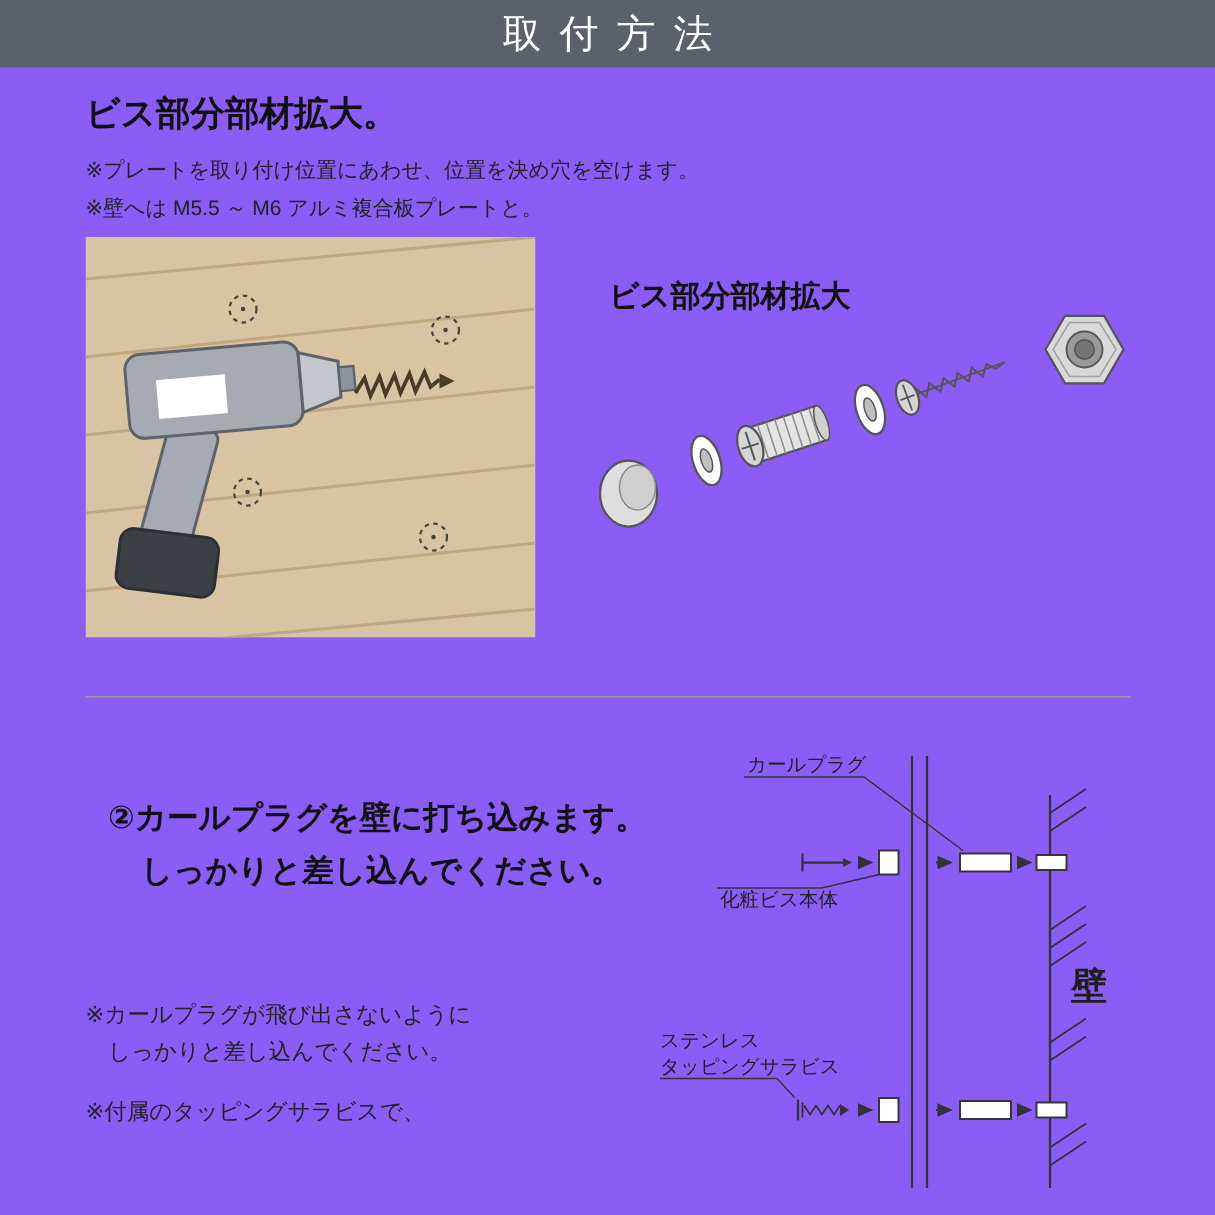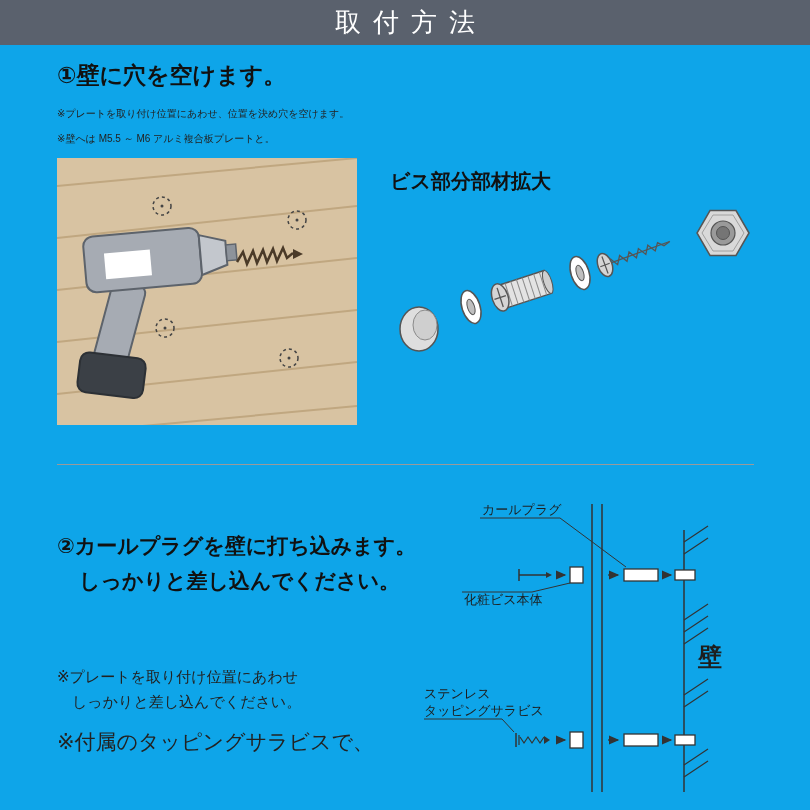--- a/index.html
+++ b/index.html
@@ -1,79 +1,79 @@
 <!DOCTYPE html>
 <html><head>
 <meta charset="utf-8">
 <style>
   html,body{margin:0;padding:0;background:#ffffff;}
   .page{
-    position:relative;width:810px;height:810px;background:#0ea5e9;overflow:hidden;
+    position:relative;width:810px;height:810px;background:#8b5cf6;overflow:hidden;
     font-family:"Liberation Sans","DejaVu Sans",sans-serif;color:#1e1e1e;
   }
   .titlebar{
     position:absolute;left:0;top:0;width:810px;height:45px;background:#5a616d;
     display:flex;align-items:center;justify-content:center;
   }
   .titlebar h1{
     margin:0;color:#ffffff;font-size:26px;font-weight:500;
     letter-spacing:12px;text-indent:12px;line-height:45px;
   }
   .step-heading1{
     position:absolute;left:57px;top:60px;margin:0;
     font-size:23px;font-weight:bold;color:#111;
   }
   .notes1{
-    position:absolute;left:57px;top:101px;font-size:10px;line-height:25px;color:#222;
+    position:absolute;left:57px;top:101px;font-size:14px;line-height:25px;color:#222;
   }
   .notes1 p{margin:0;}
   .drill-box{
     position:absolute;left:57px;top:158px;width:300px;height:267px;
   }
   .parts-title{
-    position:absolute;left:390px;top:168px;margin:0;
+    position:absolute;left:390px;top:168px;margin:16px;
     font-size:20px;font-weight:bold;color:#111;
   }
   .parts-box{
     position:absolute;left:375px;top:195px;width:395px;height:195px;
   }
   .divider{
     position:absolute;left:57px;top:464px;width:697px;height:0;
     border:none;border-top:1px solid #9a9a9a;margin:0;
   }
   .step-heading2{
-    position:absolute;left:57px;top:528px;font-size:21px;font-weight:bold;
+    position:absolute;left:72px;top:528px;font-size:21px;font-weight:bold;
     line-height:35px;color:#111;
   }
   .step-heading2 .cont{padding-left:22px;}
   .s2-note1{
     position:absolute;left:57px;top:664px;font-size:15px;line-height:25px;color:#222;
   }
   .s2-note1 p{margin:0;}
   .s2-note1 .indent{padding-left:15px;}
   .s2-note2{
-    position:absolute;left:57px;top:729px;font-size:21px;line-height:25px;color:#222;
+    position:absolute;left:57px;top:729px;font-size:15px;line-height:25px;color:#222;
   }
   .s2-note2 p{margin:0;}
   .wall-box{
-    position:absolute;left:412px;top:490px;width:360px;height:312px;
+    position:absolute;left:428px;top:490px;width:360px;height:312px;
   }
   svg{display:block;}
   svg text{font-family:"Liberation Sans","DejaVu Sans",sans-serif;fill:#1e1e1e;}
 </style>
 </head>
 <body>
 
 <div class="page">
 
   <header class="titlebar">
     <h1>取付方法</h1>
   </header>
 
-  <h2 class="step-heading1">①壁に穴を空けます。</h2>
+  <h2 class="step-heading1">ビス部分部材拡大。</h2>
 
   <div class="notes1">
     <p>※プレートを取り付け位置にあわせ、位置を決め穴を空けます。</p>
     <p>※壁へは M5.5 ～ M6 アルミ複合板プレートと。</p>
   </div>
 
   <div class="drill-box">
     <svg width="300" height="267" viewBox="0 0 300 267">
       <rect x="0" y="0" width="300" height="267" fill="#d8c3a2"></rect>
       <g stroke="#c0a780" stroke-width="2">
@@ -166,21 +166,21 @@
   </div>
 
   <hr class="divider">
 
   <div class="step-heading2">
     <div>②カールプラグを壁に打ち込みます。</div>
     <div class="cont">しっかりと差し込んでください。</div>
   </div>
 
   <div class="s2-note1">
-    <p>※プレートを取り付け位置にあわせ</p>
+    <p>※カールプラグが飛び出さないように</p>
     <p class="indent">しっかりと差し込んでください。</p>
   </div>
 
   <div class="s2-note2">
     <p>※付属のタッピングサラビスで、</p>
   </div>
 
   <div class="wall-box">
     <svg width="360" height="312" viewBox="0 0 360 312">
       <defs>

